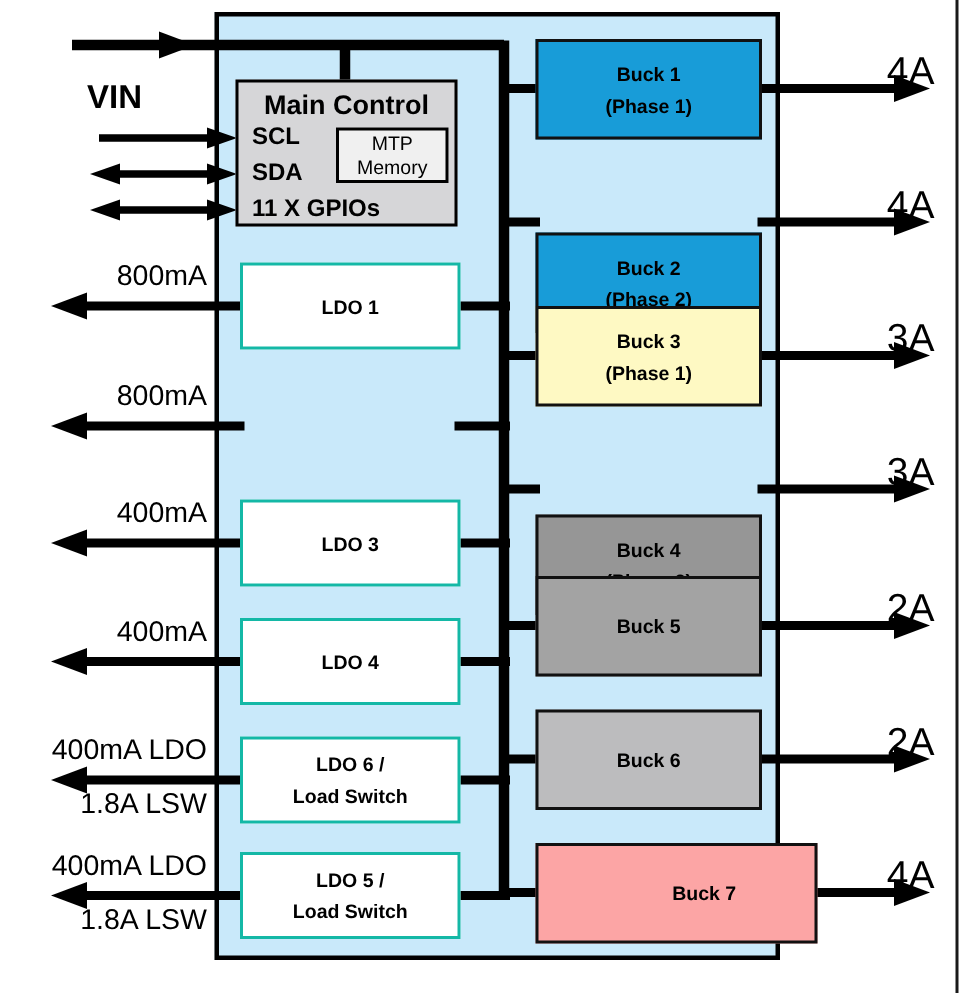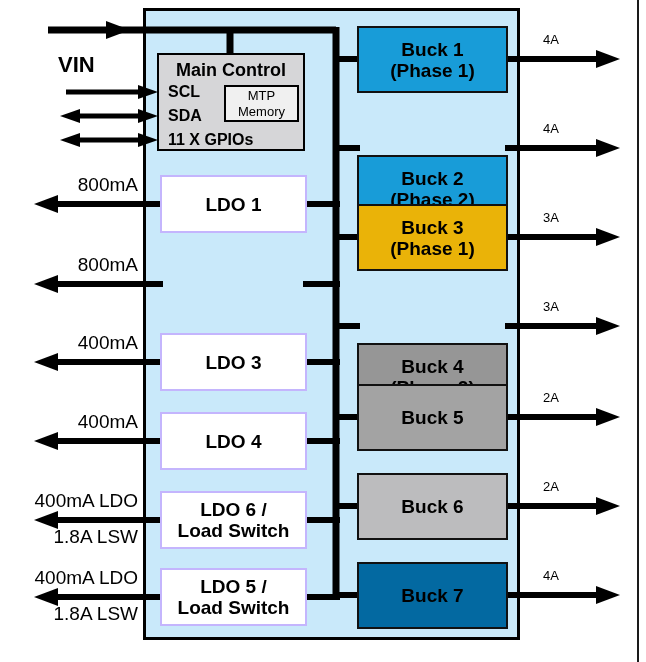--- a/index.html
+++ b/index.html
@@ -8,38 +8,38 @@
   
   #chip{position:absolute;left:143px;top:8px;width:371px;height:626px;
         background:#C9E9FA;border:3px solid #000;z-index:0;}
   
   #wires{position:absolute;left:0;top:0;width:646px;height:662px;z-index:1;}
   #wires line{stroke:#000;}
   #wires polygon{fill:#000;}
   
   .block{position:absolute;z-index:2;display:flex;flex-direction:column;
          justify-content:center;align-items:center;text-align:center;
-         font-weight:bold;font-size:19px;line-height:21px;}
-  .ldo{left:160px;width:143px;height:54px;border:2px solid #c4b5fd;background:#fff;}
+         font-weight:bold;font-size:13px;line-height:21px;}
+  .ldo{left:160px;width:143px;height:54px;border:2px solid #14b8a6;background:#fff;}
   .buck{left:357px;width:147px;height:63px;border:2px solid #111;}
   
   #main-control{position:absolute;left:157px;top:53px;width:144px;height:94px;
                 border:2px solid #000;background:#D6D6D8;z-index:2;}
   #mc-title{position:absolute;left:0;top:5px;width:100%;text-align:center;
             font-weight:bold;font-size:18px;}
   .mc-signal{position:absolute;left:9px;font-weight:bold;font-size:16px;line-height:20px;}
   #mc-sig-0{top:27px;} #mc-sig-1{top:51px;} #mc-sig-2{top:75px;}
   #mtp-box{position:absolute;left:65px;top:30px;width:71px;height:33px;
            border:2px solid #000;background:#F0F0F0;display:flex;flex-direction:column;
            justify-content:center;align-items:center;font-weight:normal;font-size:13px;line-height:16px;}
   
   .amp-left{position:absolute;left:28px;width:110px;text-align:right;
             font-size:19px;z-index:3;}
-  .amp-right{position:absolute;left:543px;width:80px;text-align:left;
-             font-size:13px;z-index:3;}
+  .amp-right{position:absolute;left:543px;width:80px;text-align:right;
+             font-size:26px;z-index:3;}
   #vin-label{position:absolute;left:58px;top:52px;font-size:22px;font-weight:bold;z-index:3;}
   #edge-line{position:absolute;left:637px;top:0;width:2px;height:662px;background:#1a1a1a;z-index:0;}
 </style>
 </head>
 <body>
 
 <div id="canvas">
 
   <div id="edge-line"></div>
   <div id="chip"></div>
@@ -174,37 +174,37 @@
   </div>
 
   <div class="block buck" style="top: 26px; background-color: rgb(24, 156, 216);">
     <span>Buck 1</span>
     <span>(Phase 1)</span>
   </div>
   <div class="block buck" style="top: 115px; background-color: rgb(24, 156, 216); margin-top: 40px;">
     <span>Buck 2</span>
     <span>(Phase 2)</span>
   </div>
-  <div class="block buck" style="top: 204px; background-color: #eab308;">
+  <div class="block buck" style="top: 204px; background-color: #fef9c3;">
     <span>Buck 3</span>
     <span>(Phase 1)</span>
   </div>
   <div class="block buck" style="top: 299px; background-color: rgb(150, 150, 150); margin-top: 44px;">
     <span>Buck 4</span>
     <span>(Phase 2)</span>
   </div>
   <div class="block buck" style="top: 384px; background-color: #a3a3a3;">
     <span>Buck 5</span>
     <span></span>
   </div>
   <div class="block buck" style="top: 473px; background-color: rgb(188, 188, 190);">
     <span>Buck 6</span>
     <span></span>
   </div>
-  <div class="block buck" style="top: 562px; background-color: #0369a1;">
+  <div class="block buck" style="top: 562px; background-color: #fca5a5; padding-left: 37px;">
     <span>Buck 7</span>
     <span></span>
   </div>
 
   <div class="amp-left" style="top:174px">800mA</div>
   <div class="amp-left" style="top:254px">800mA</div>
   <div class="amp-left" style="top:332px">400mA</div>
   <div class="amp-left" style="top:411px">400mA</div>
   <div class="amp-left" style="top:490px">400mA LDO</div>
   <div class="amp-left" style="top:526px">1.8A LSW</div>

